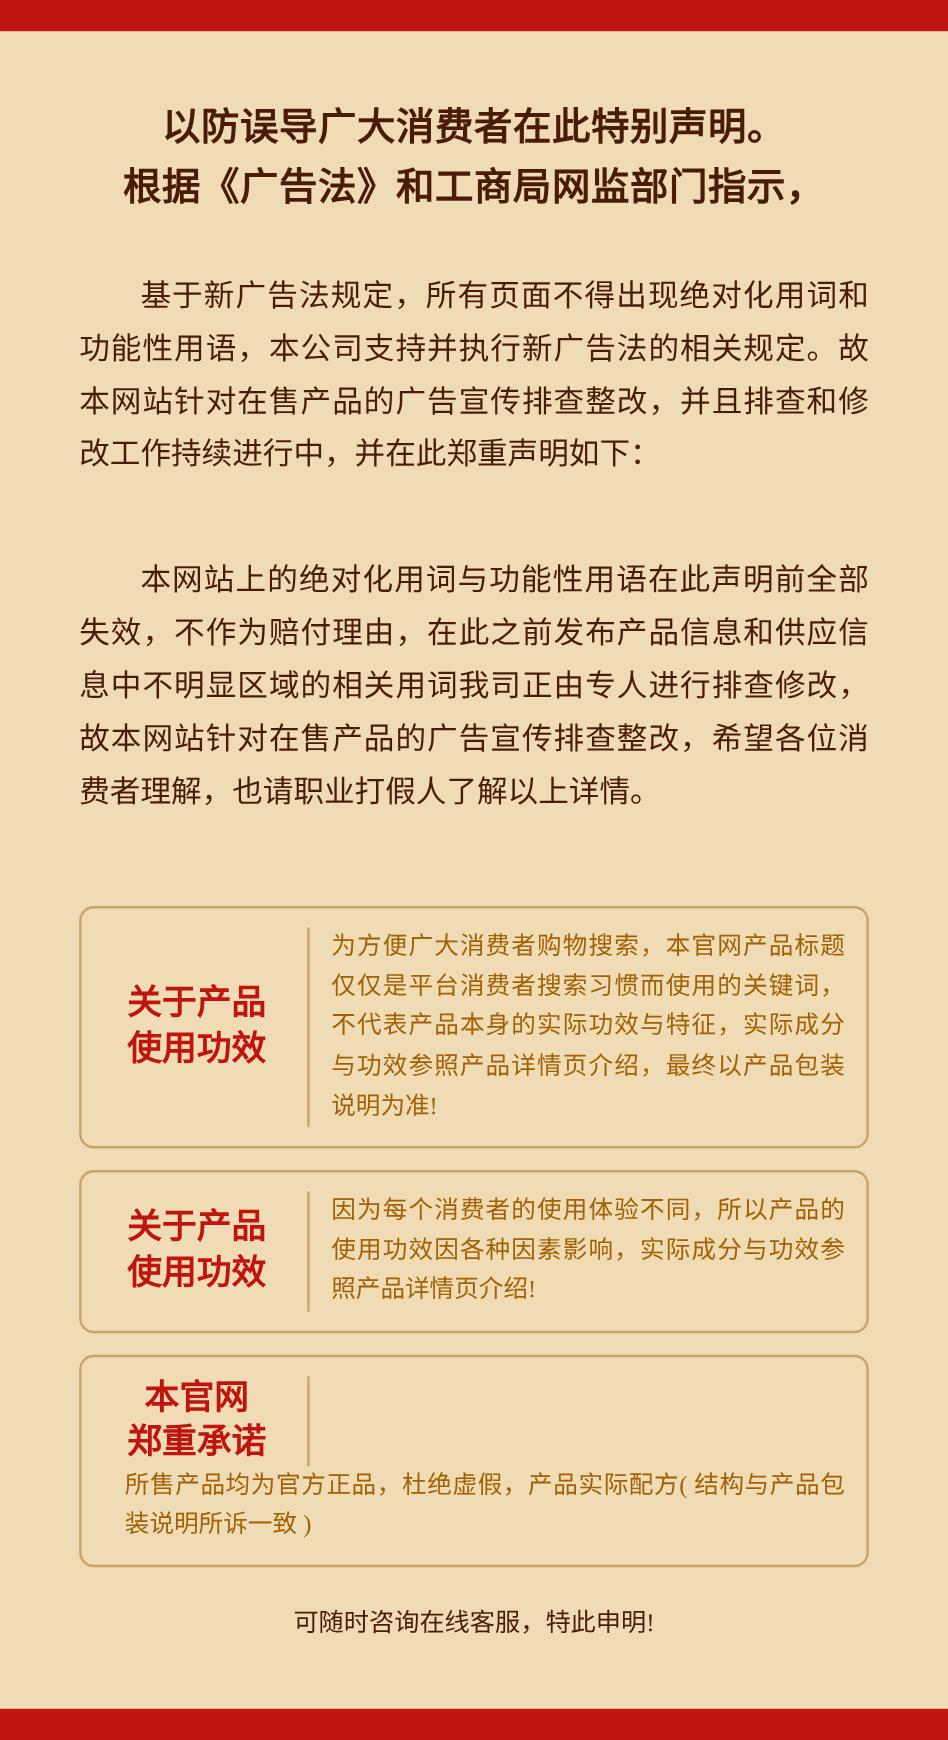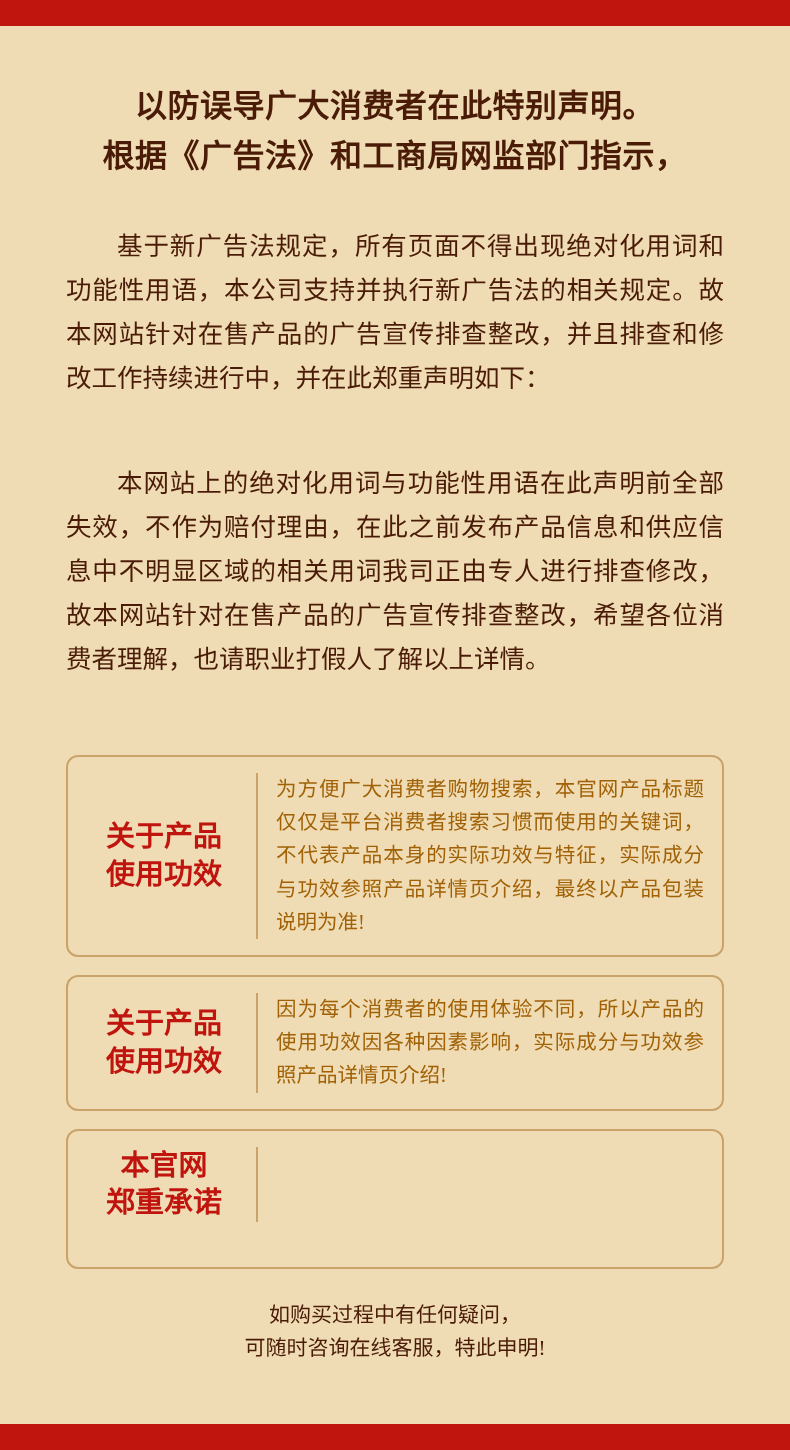--- a/index.html
+++ b/index.html
@@ -161,26 +161,26 @@
           <span>使用功效</span>
         </div>
         <div class="card-body">因为每个消费者的使用体验不同，所以产品的使用功效因各种因素影响，实际成分与功效参照产品详情页介绍!</div>
       </div>
 
       <div class="card card-3">
         <div class="card-label">
           <span>本官网</span>
           <span>郑重承诺</span>
         </div>
+        <div class="card-body">所售产品均为官方正品，杜绝虚假，产品实际配方( 结构与产品包装说明所诉一致 )</div>
       </div>
 
     </div>
 
     <div class="footer">
-      <span class="footer-line">如购买过程中有任何疑问，</span>
       <span class="footer-line">可随时咨询在线客服，特此申明!</span>
     </div>
 
   </div>
 
   <div class="bottom-bar"></div>
 
 </div>
 
 </body></html>

